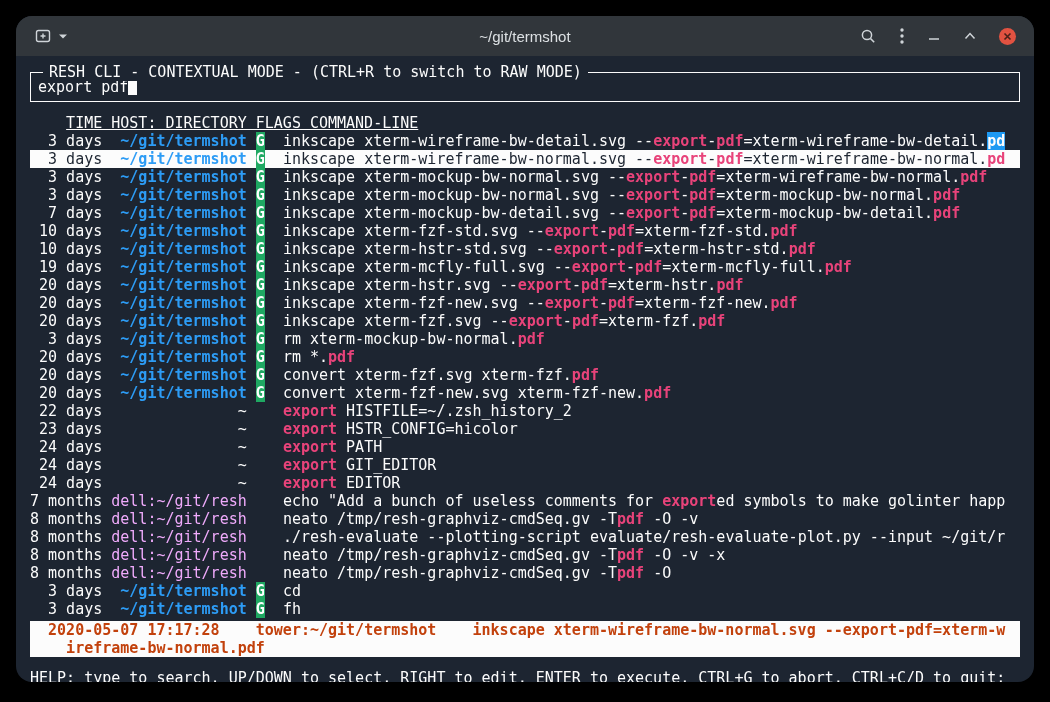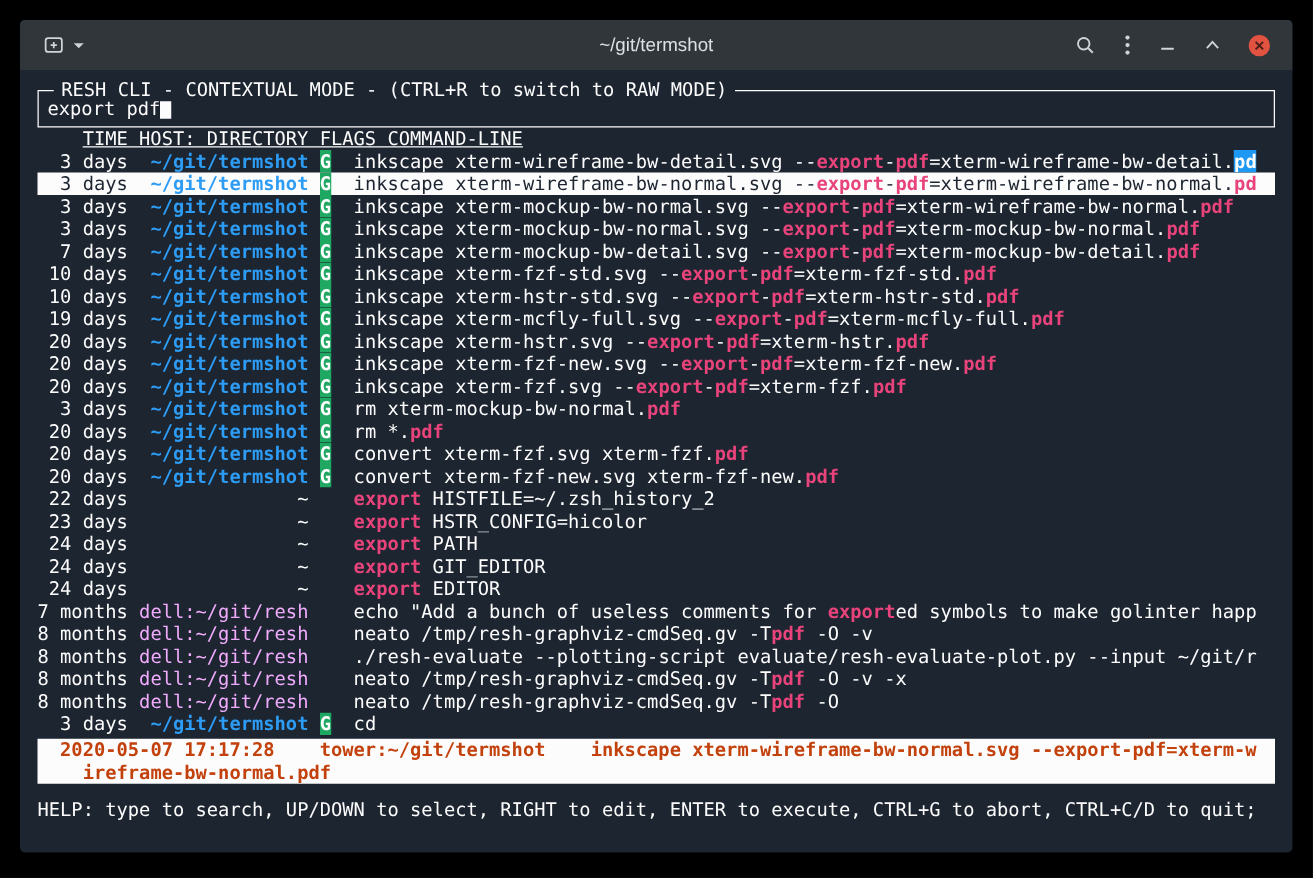--- a/index.html
+++ b/index.html
@@ -1,37 +1,37 @@
 <!DOCTYPE html>
 <html><head>
 <meta charset="utf-8">
 <style>
   html,body{margin:0;padding:0;width:1050px;height:702px;background:#000;overflow:hidden}
-  .window{position:absolute;left:16px;top:16px;width:1018px;height:666px;border-radius:4px;
+  .window{position:absolute;left:16px;top:16px;width:1018px;height:666px;border-radius:16px;
           overflow:hidden;background:#1d2531}
   
   .titlebar{height:40px;background:#31363b;display:flex;align-items:center;padding:0 18px;
             position:relative;box-sizing:border-box}
   .titlebar-left{display:flex;align-items:center;gap:6px;z-index:2}
   .title{position:absolute;left:0;right:0;text-align:center;color:#dce0e3;
          font:15px "Liberation Sans",sans-serif;pointer-events:none}
   .titlebar-right{margin-left:auto;display:flex;align-items:center;gap:22px;z-index:2}
   .tb-btn{background:none;border:0;padding:0;margin:0;cursor:pointer;display:flex;align-items:center}
   .tb-btn svg{display:block}
   .close-circle{width:17px;height:17px;border-radius:50%;background:#e15241;display:flex;
                 align-items:center;justify-content:center}
   
   .terminal{height:684px;box-sizing:border-box;padding:4px 14px;color:#fcfcfc;
             font:15px/18px "DejaVu Sans Mono",monospace;overflow:hidden}
   .search-box{position:relative;border:1px solid #fcfcfc;margin-top:12px;padding:5px 7px}
   .search-box-label{position:absolute;top:-10px;left:12px;background:#1d2531;padding:0 6px;
                     white-space:pre;line-height:18px}
   .query-line{white-space:pre;line-height:18px}
   .cursor{display:inline-block;width:9px;height:16px;background:#fcfcfc;vertical-align:-3px}
-  .table-header{line-height:18px;white-space:pre;padding-left:4ch}
+  .table-header{margin-top:12px;line-height:18px;white-space:pre;padding-left:4ch}
   .th-text{text-decoration:underline}
   .rows{margin-top:0}
   .row{height:18px;line-height:18px;white-space:pre;overflow:hidden}
   .row.selected{background:#fcfcfc;color:#1d2531}
   .row.selected .seg-c,.row.selected .col-time{color:#1d2531}
   .col-host.blue{color:#2d9cf5;font-weight:bold}
   .col-host.orange{color:#f0abfc}
   .col-flag.flag-g{background:#1fa862;color:#fff;font-weight:bold}
   .seg-m{color:#e8437a;font-weight:bold}
   .seg-x{background:#1d99f3;color:#fcfcfc;font-weight:bold}
@@ -136,20 +136,21 @@
         <div class="row"><span class="col-time"> 23 days </span><span class="col-host ">              ~ </span><span class="col-flag"> </span><span>  </span><span class="col-cmd"><span class="seg-m">export</span><span class="seg-c"> HSTR_CONFIG=hicolor</span></span></div>
         <div class="row"><span class="col-time"> 24 days </span><span class="col-host ">              ~ </span><span class="col-flag"> </span><span>  </span><span class="col-cmd"><span class="seg-m">export</span><span class="seg-c"> PATH</span></span></div>
         <div class="row"><span class="col-time"> 24 days </span><span class="col-host ">              ~ </span><span class="col-flag"> </span><span>  </span><span class="col-cmd"><span class="seg-m">export</span><span class="seg-c"> GIT_EDITOR</span></span></div>
         <div class="row"><span class="col-time"> 24 days </span><span class="col-host ">              ~ </span><span class="col-flag"> </span><span>  </span><span class="col-cmd"><span class="seg-m">export</span><span class="seg-c"> EDITOR</span></span></div>
         <div class="row"><span class="col-time">7 months </span><span class="col-host orange">dell:~/git/resh </span><span class="col-flag"> </span><span>  </span><span class="col-cmd"><span class="seg-c">echo "Add a bunch of useless comments for </span><span class="seg-m">export</span><span class="seg-c">ed symbols to make golinter happ</span></span></div>
         <div class="row"><span class="col-time">8 months </span><span class="col-host orange">dell:~/git/resh </span><span class="col-flag"> </span><span>  </span><span class="col-cmd"><span class="seg-c">neato /tmp/resh-graphviz-cmdSeq.gv -T</span><span class="seg-m">pdf</span><span class="seg-c"> -O -v</span></span></div>
         <div class="row"><span class="col-time">8 months </span><span class="col-host orange">dell:~/git/resh </span><span class="col-flag"> </span><span>  </span><span class="col-cmd"><span class="seg-c">./resh-evaluate --plotting-script evaluate/resh-evaluate-plot.py --input ~/git/r</span></span></div>
         <div class="row"><span class="col-time">8 months </span><span class="col-host orange">dell:~/git/resh </span><span class="col-flag"> </span><span>  </span><span class="col-cmd"><span class="seg-c">neato /tmp/resh-graphviz-cmdSeq.gv -T</span><span class="seg-m">pdf</span><span class="seg-c"> -O -v -x</span></span></div>
         <div class="row"><span class="col-time">8 months </span><span class="col-host orange">dell:~/git/resh </span><span class="col-flag"> </span><span>  </span><span class="col-cmd"><span class="seg-c">neato /tmp/resh-graphviz-cmdSeq.gv -T</span><span class="seg-m">pdf</span><span class="seg-c"> -O</span></span></div>
         <div class="row"><span class="col-time">  3 days </span><span class="col-host blue"> ~/git/termshot </span><span class="col-flag flag-g">G</span><span>  </span><span class="col-cmd"><span class="seg-c">cd</span></span></div>
+        <div class="row"><span class="col-time">  3 days </span><span class="col-host blue"> ~/git/termshot </span><span class="col-flag flag-g">G</span><span>  </span><span class="col-cmd"><span class="seg-c">fh</span></span></div>
       </div>
 
     <div class="status">
       <div class="status-line">  2020-05-07 17:17:28    tower:~/git/termshot    inkscape xterm-wireframe-bw-normal.svg --export-pdf=xterm-w</div>
       <div class="status-line">    ireframe-bw-normal.pdf</div>
     </div>
 
     <div class="help">HELP: type to search, UP/DOWN to select, RIGHT to edit, ENTER to execute, CTRL+G to abort, CTRL+C/D to quit;</div>
 
   </div>

